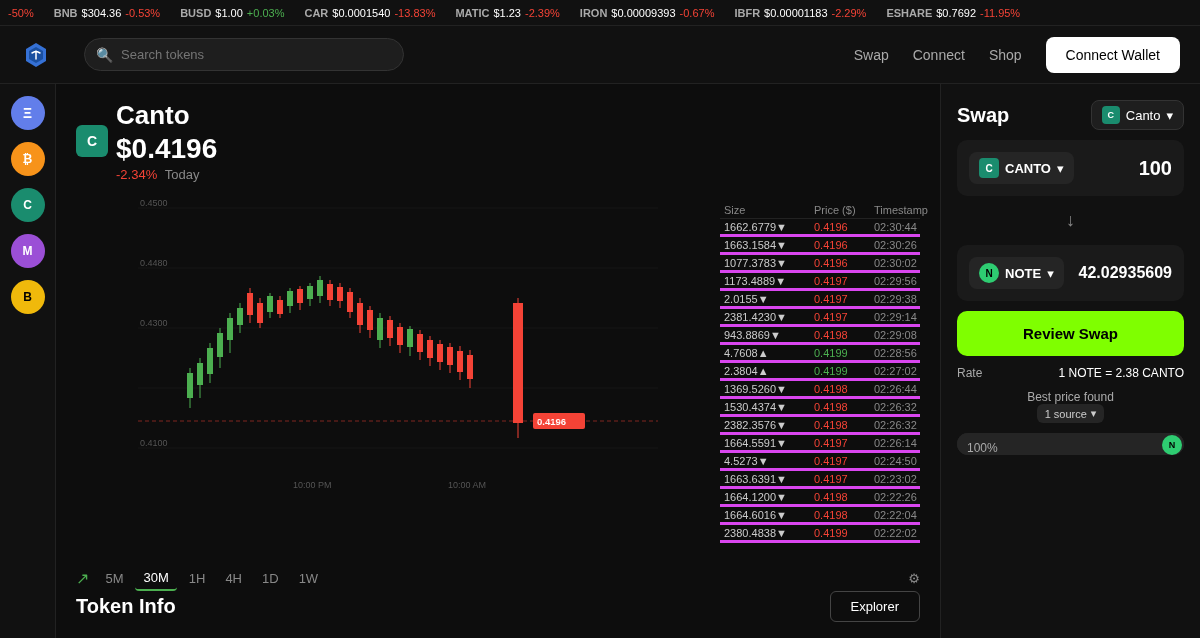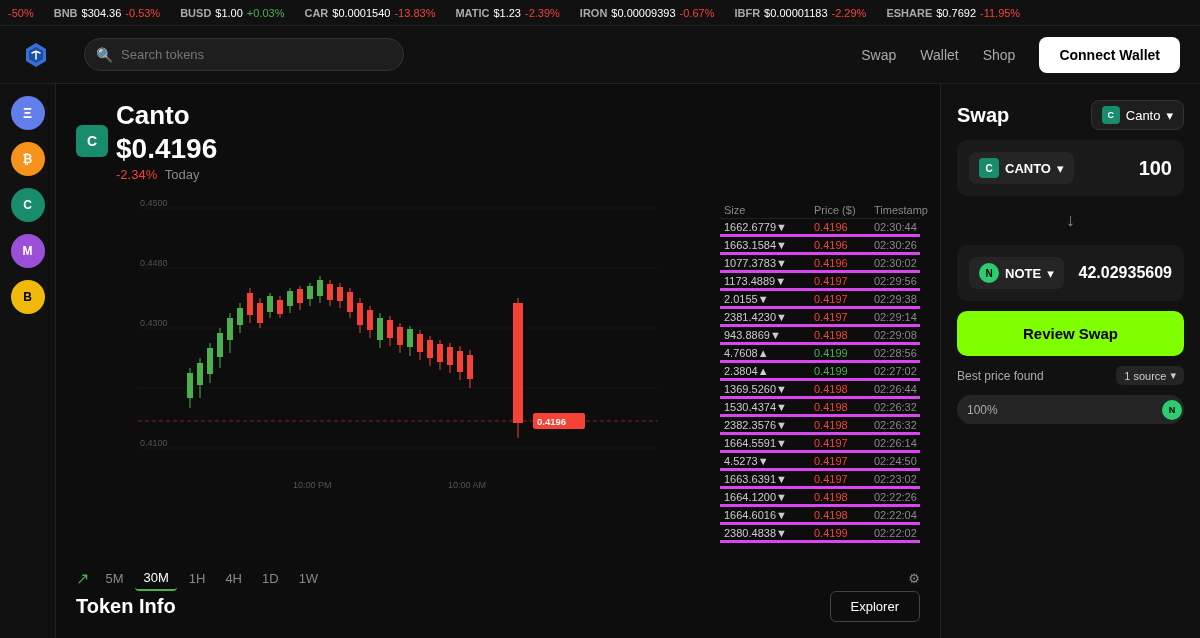--- a/index.html
+++ b/index.html
@@ -15,21 +15,21 @@
 
     
     .navbar { background: #111; height: 58px; display: flex; align-items: center; padding: 0 20px; border-bottom: 1px solid #222; gap: 16px; }
     .logo { width: 32px; height: 32px; display: flex; align-items: center; justify-content: center; }
     .logo svg { width: 28px; height: 28px; }
     .search-box { flex: 1; max-width: 320px; margin-left: 16px; position: relative; }
     .search-box input { width: 100%; background: #1e1e1e; border: 1px solid #333; border-radius: 20px; padding: 8px 16px 8px 36px; color: #aaa; font-size: 13px; outline: none; }
     .search-icon { position: absolute; left: 12px; top: 50%; transform: translateY(-50%); color: #666; font-size: 14px; }
     .nav-links { display: flex; gap: 24px; margin-left: auto; align-items: center; }
     .nav-link { color: #aaa; cursor: pointer; font-size: 14px; }
-    .connect-wallet-btn { background: #fff; color: #000; border: none; border-radius: 8px; padding: 10px 20px; font-size: 14px; font-weight: 700; cursor: pointer; }
+    .connect-wallet-btn { background: #fff; color: #000; border: none; border-radius: 8px; padding: 10px 20px; font-size: 14px; font-weight: 400; cursor: pointer; }
 
     
     .main { display: flex; height: calc(638px - 26px - 58px); }
 
     
     .sidebar { width: 56px; background: #111; border-right: 1px solid #222; display: flex; flex-direction: column; align-items: center; padding: 12px 0; gap: 12px; }
     .coin-circle { width: 34px; height: 34px; border-radius: 50%; display: flex; align-items: center; justify-content: center; font-size: 14px; font-weight: bold; cursor: pointer; }
 
     
     .chart-area { flex: 1; padding: 16px 20px; display: flex; flex-direction: column; background: #0d0d0d; }
@@ -78,25 +78,25 @@
     .arrow-down { display: flex; justify-content: center; align-items: center; color: #888; font-size: 18px; padding: 4px 0; }
 
     .note-icon { width: 20px; height: 20px; background: #2ecc71; border-radius: 50%; display: flex; align-items: center; justify-content: center; font-size: 10px; color: #000; font-weight: bold; }
     .note-amount { font-size: 16px; font-weight: 700; color: #fff; }
 
     .review-btn { background: #7fff00; color: #000; border: none; border-radius: 10px; padding: 14px; font-size: 15px; font-weight: 700; cursor: pointer; width: 100%; }
 
     .rate-row { display: flex; justify-content: space-between; align-items: center; font-size: 12px; color: #aaa; }
     .rate-val { color: #fff; font-size: 12px; }
 
-    .best-price-row { display: flex; justify-content: space-between; align-items: center; }
+    .best-price-row { display: flex; justify-content: space-between; align-items: center; flex-direction: column; }
     .best-price-badge { font-size: 12px; color: #aaa; }
     .source-badge { background: #252525; border-radius: 6px; padding: 3px 8px; font-size: 11px; color: #ccc; cursor: pointer; display: flex; align-items: center; gap: 4px; }
 
-    .progress-bar-container { background: #252525; border-radius: 20px; height: 29px; position: relative; display: flex; align-items: center; }
+    .progress-bar-container { background: #252525; border-radius: 20px; height: 22px; position: relative; display: flex; align-items: flex-end; }
     .progress-bar-fill { background: #252525; height: 100%; border-radius: 20px; position: absolute; left: 0; top: 0; width: 100%; }
     .progress-label { color: #aaa; font-size: 12px; position: relative; z-index: 1; padding-left: 10px; }
     .progress-note-icon { width: 20px; height: 20px; background: #2ecc71; border-radius: 50%; display: flex; align-items: center; justify-content: center; font-size: 9px; color: #000; font-weight: bold; margin-left: auto; position: relative; z-index: 1; margin-right: 2px; }
 
     
     .token-info { display: flex; align-items: center; justify-content: space-between; }
     .token-info-title { font-size: 20px; font-weight: 700; }
     .explorer-btn { background: transparent; border: 1px solid #444; color: #fff; padding: 7px 20px; border-radius: 6px; cursor: pointer; font-size: 13px; }
   </style>
 </head>
@@ -148,21 +148,21 @@
       <path d="M14 6L7 10v8l7 4 7-4v-8L14 6z" fill="#1a4fa0"></path>
       <path d="M14 10v8M10 12l4-2 4 2" stroke="#fff" stroke-width="1.5" stroke-linecap="round"></path>
     </svg>
   </div>
   <div class="search-box">
     <span class="search-icon">🔍</span>
     <input type="text" placeholder="Search tokens" style="">
   </div>
   <div class="nav-links">
     <span class="nav-link">Swap</span>
-    <span class="nav-link">Wallet</span>
+    <span class="nav-link">Connect</span>
     <span class="nav-link">Shop</span>
     <button class="connect-wallet-btn">Connect Wallet</button>
   </div>
 </div>
 
 <div class="main">
 
   <div class="sidebar">
     <div class="coin-circle" style="background:#627eea;">
       <span style="font-size:14px;color:#fff;">Ξ</span>
@@ -436,20 +436,24 @@
           <div class="note-icon">N</div>
           <span class="token-select-name">NOTE</span>
           <span>▾</span>
         </div>
         <span class="note-amount">42.02935609</span>
       </div>
     </div>
 
     <button class="review-btn">Review Swap</button>
 
+    <div class="rate-row">
+      <span>Rate</span>
+      <span class="rate-val">1 NOTE = 2.38 CANTO</span>
+    </div>
 
     <div class="best-price-row">
       <span class="best-price-badge">Best price found</span>
       <div class="source-badge">
         <span>1 source</span>
         <span>▾</span>
       </div>
     </div>
 
     <div class="progress-bar-container">

